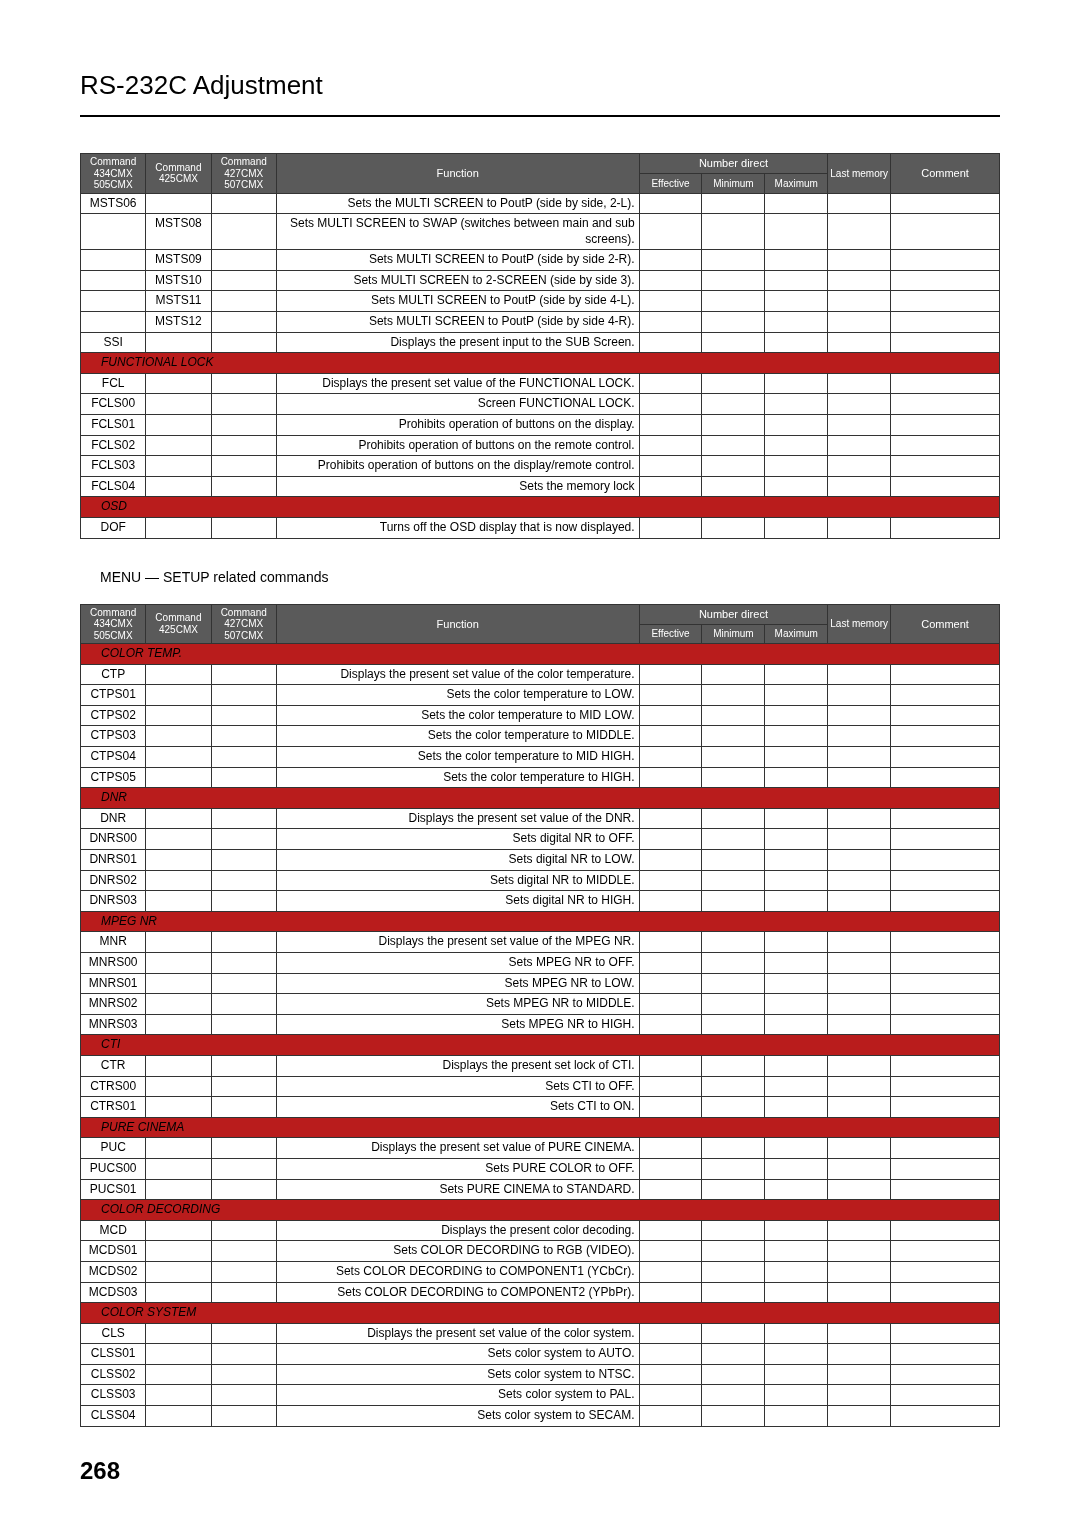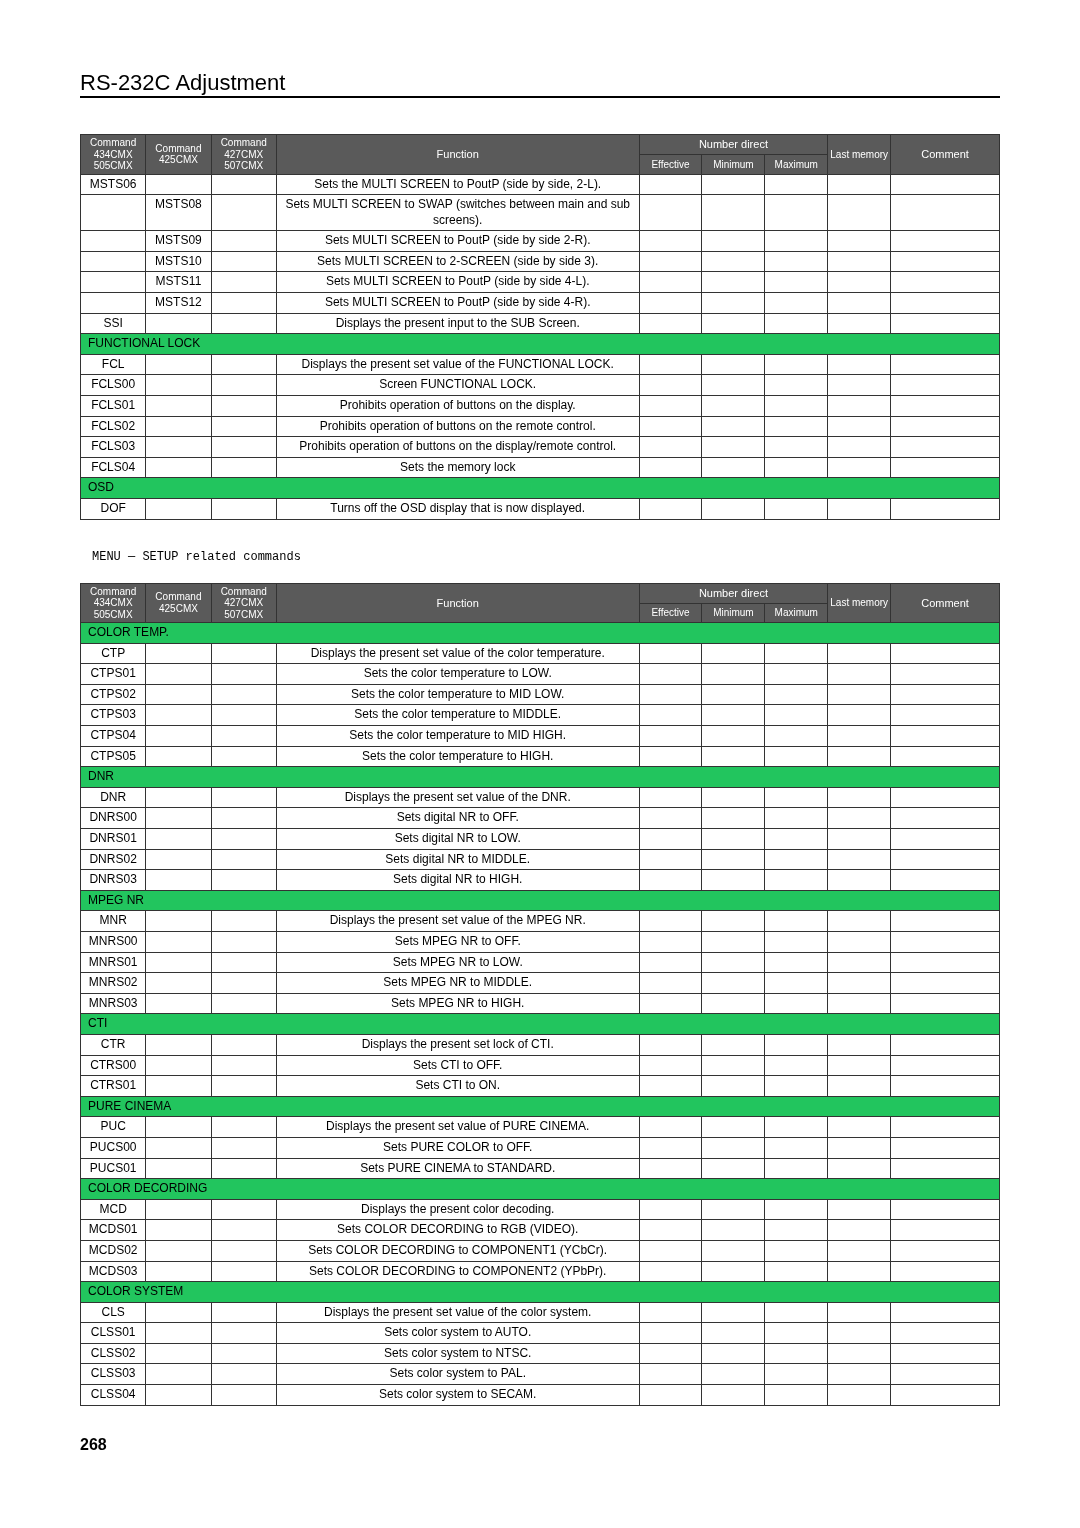--- a/index.html
+++ b/index.html
@@ -3,32 +3,31 @@
   <meta charset="utf-8">
   <style>
     * { box-sizing: border-box; margin: 0; padding: 0; }
     body {
       font-family: Arial, Helvetica, sans-serif;
       background: #fff;
       padding: 70px 80px 40px 80px;
       width: 1080px;
     }
     .title {
-      font-size: 22px;
+      font-size: 26px;
       font-weight: normal;
       border-bottom: 2px solid #000;
-      padding-bottom: 0;
+      padding-bottom: 14px;
       margin-bottom: 36px;
     }
     .section-title {
-      font-size: 12px;
+      font-size: 14px;
       margin-top: 30px;
       margin-bottom: 8px;
-      margin-left: 12px;
-      font-family: Liberation Mono, monospace;
+      margin-left: 20px;
     }
     table {
       border-collapse: collapse;
       width: 100%;
       font-size: 12px;
       table-layout: fixed;
       margin-top: 19px;
     }
     th {
       background: #5a5a5a;
@@ -41,29 +40,30 @@
       line-height: 1.15;
     }
     td {
       border: 1px solid #333;
       padding: 2px 4px;
       vertical-align: top;
       line-height: 1.3;
       height: 19px;
     }
     td.cmd { text-align: center; }
-    td.fn { text-align: center; }
+    td.fn { text-align: right; }
     .section-row td {
-      background: #22c55e;
+      background: #b91c1c;
       text-align: left;
-      padding-left: 7px;
+      padding-left: 20px;
       font-weight: normal;
+      font-style: italic;
     }
     .page-num {
-      font-size: 16px;
+      font-size: 24px;
       font-weight: bold;
       margin-top: 30px;
     }
     th.small { font-size: 10px; }
   </style>
 </head>
 <body>
 
 <div class="title">RS-232C Adjustment</div>
 

